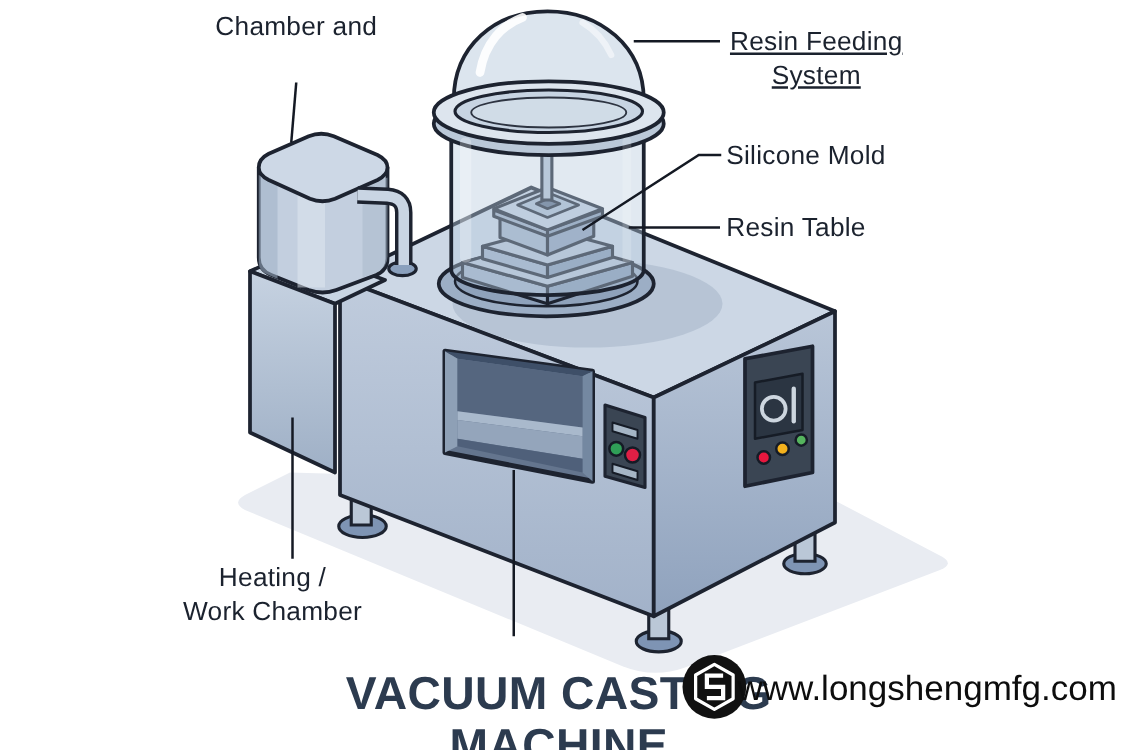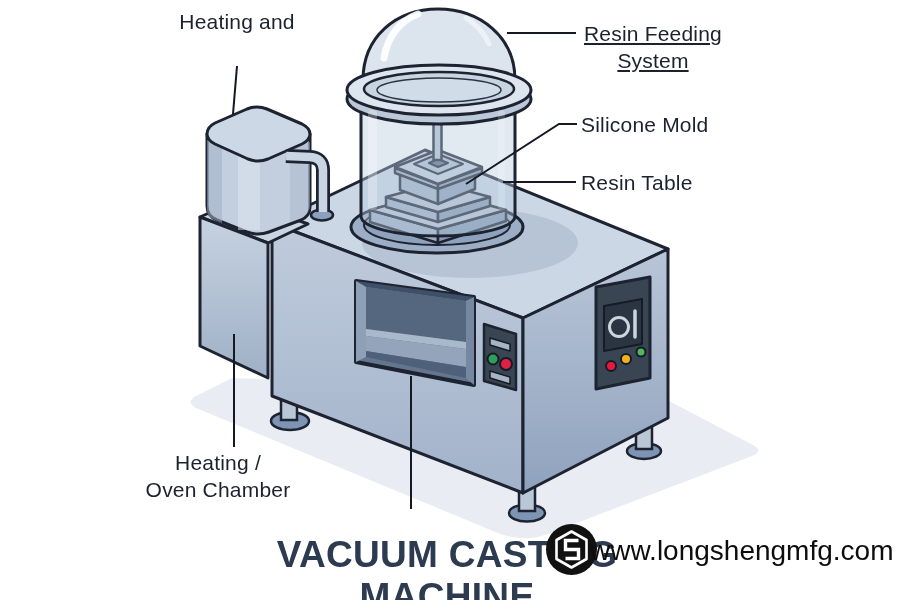--- a/index.html
+++ b/index.html
@@ -173,35 +173,35 @@
     <path d="M 237 66 L 233 114"></path>
     <path d="M 507 33 L 576 33"></path>
     <path d="M 466 184 L 559 124 L 577 124"></path>
     <path d="M 503 182 L 576 182"></path>
     <path d="M 234 334 L 234 447"></path>
     <path d="M 411 376 L 411 509"></path>
   </g>
 </svg>
 
 <div class="label" id="label-mixing">
-  <span>Heating and</span><br>
+  <span>Chamber and</span><br>
 </div>
 
 <div class="label" id="label-resin">
   <span>Resin Feeding</span><br>
   <span>System</span>
 </div>
 
 <div class="label left-align" id="label-silicone">Silicone Mold</div>
 
 <div class="label left-align" id="label-worktable">Resin Table</div>
 
 <div class="label" id="label-heating">
   <span>Heating /</span><br>
-  <span>Oven Chamber</span>
+  <span>Work Chamber</span>
 </div>
 
 <div id="diagram-title">VACUUM CASTING MACHINE</div>
 
 <svg id="brand-logo" viewBox="0 0 53 53">
   <circle cx="26.5" cy="26.5" r="25.5" fill="#111111"></circle>
   <path d="M 26.5 8.5 L 41.5 17 L 41.5 36 L 26.5 44.5 L 11.5 36 L 11.5 17 Z" fill="none" stroke="#ffffff" stroke-width="2.6" stroke-linejoin="round"></path>
   <path d="M 33.5 17.5 L 20.5 17.5 L 20.5 26.5 L 33.5 26.5 L 33.5 35.5 L 20.5 35.5" fill="none" stroke="#ffffff" stroke-width="3.4"></path>
 </svg>
 

